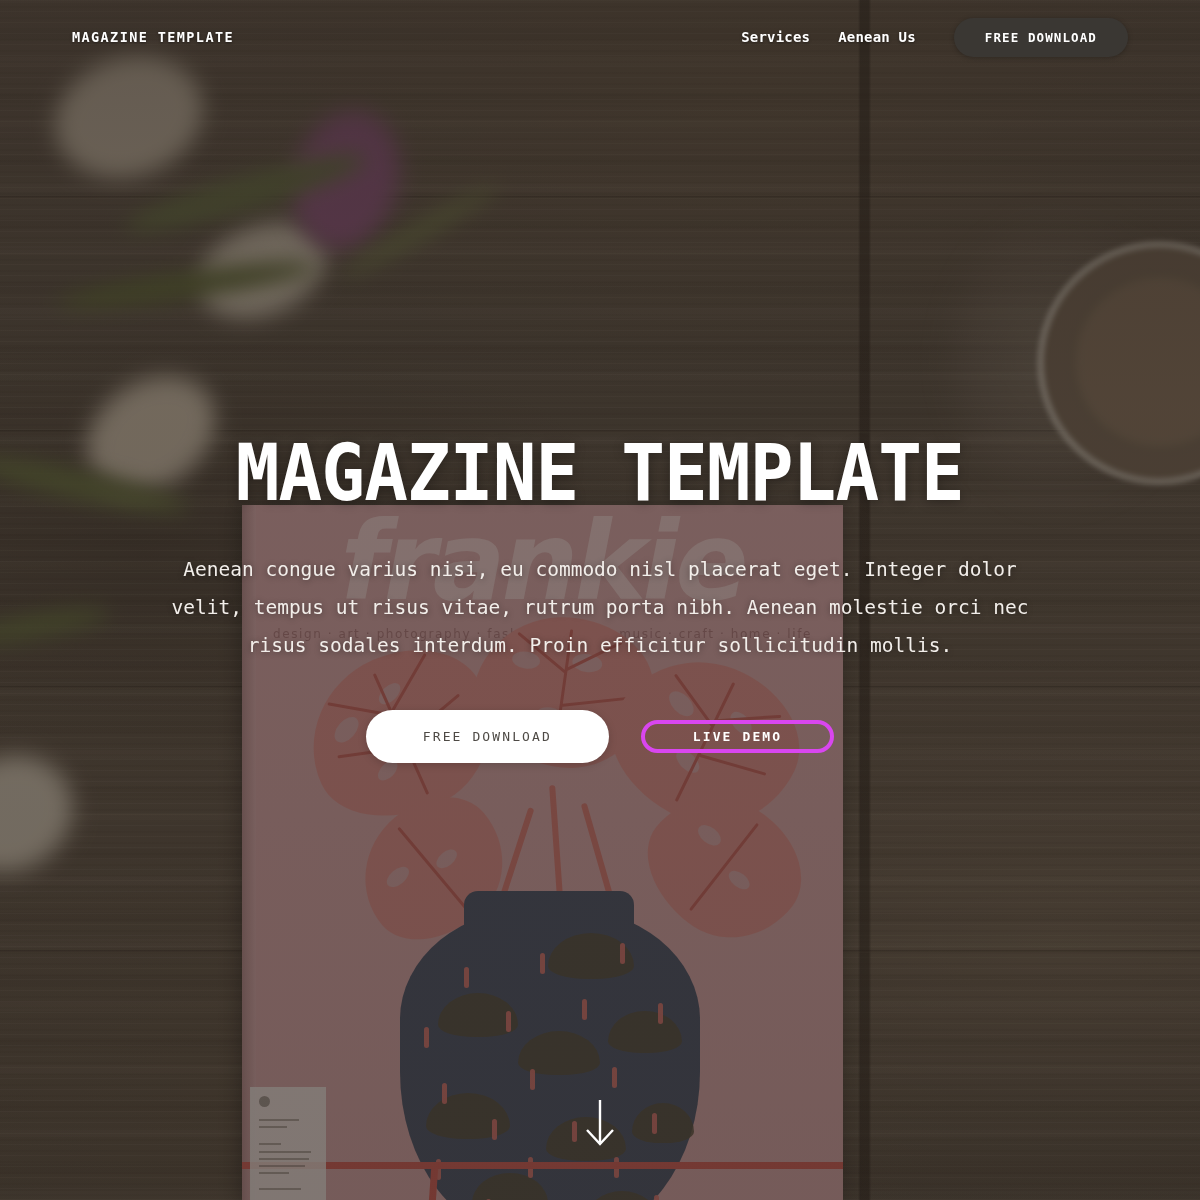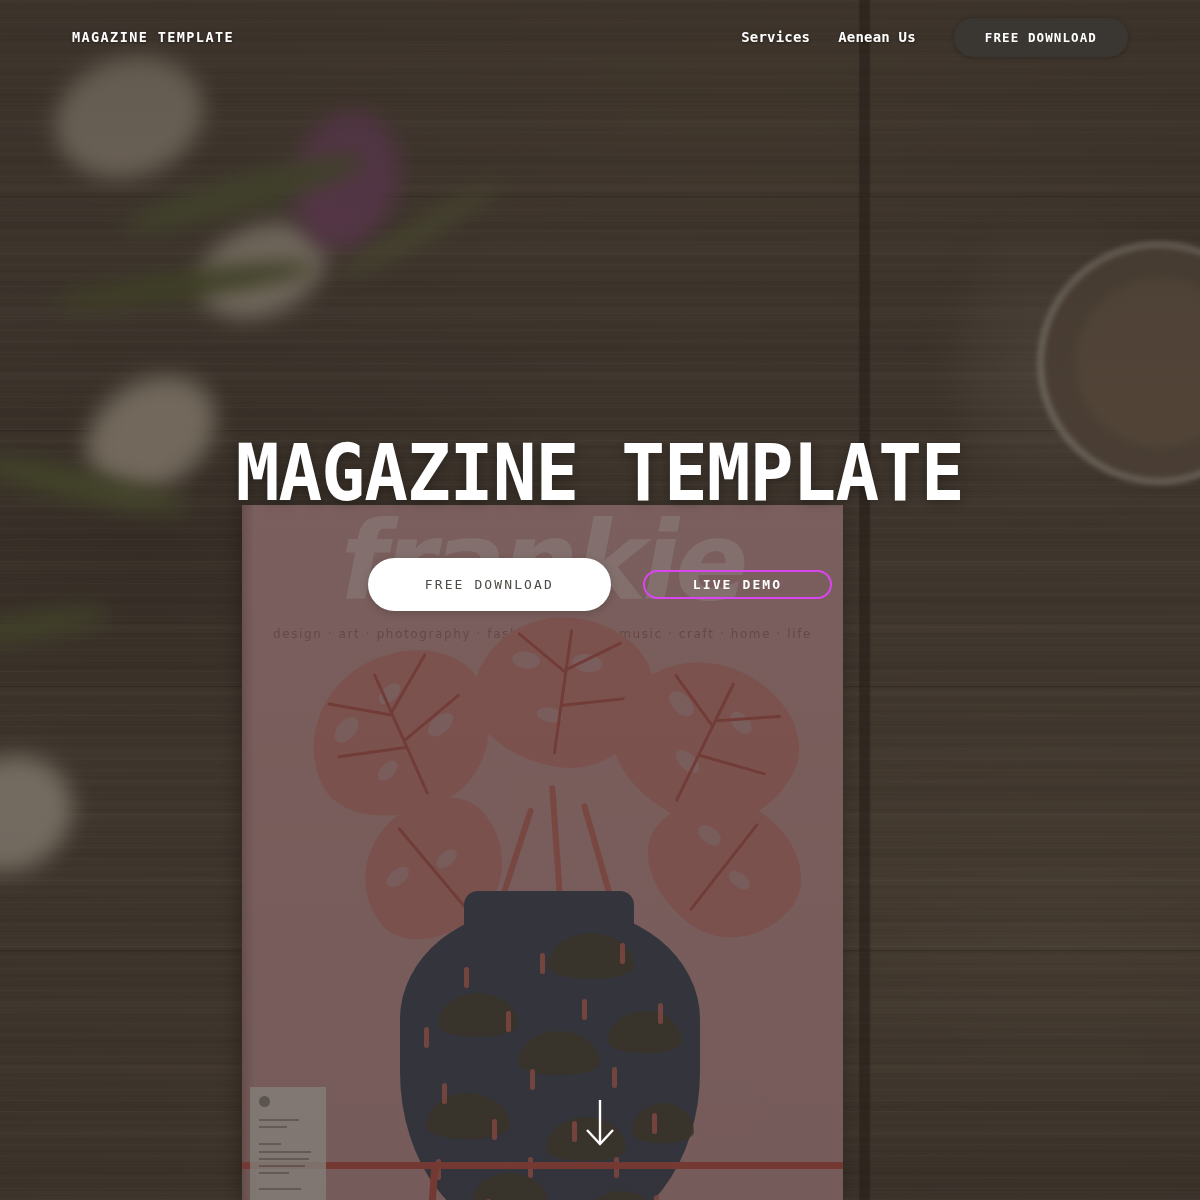--- a/index.html
+++ b/index.html
@@ -300,21 +300,21 @@
     font-family:"DejaVu Sans Mono", monospace;
     font-size:13px;
     letter-spacing:2.1px;
     cursor:pointer;
     white-space:nowrap;
     box-shadow:0 2px 9px rgba(0,0,0,.17);
   }
   .btn-ghost {
     background:transparent;
     color:#ffffff;
-    border:2px solid #d946ef;
+    border:4px solid #d946ef;
     border-radius:28px;
     padding:5px 48px;
     font-family:"DejaVu Sans Mono", monospace;
     font-weight:bold;
     font-size:13px;
     letter-spacing:2.1px;
     cursor:pointer;
     white-space:nowrap;
   }
 
@@ -464,20 +464,21 @@
     <div class="nav-right">
       <a class="nav-link" href="#">Services</a>
       <a class="nav-link" href="#">Aenean Us</a>
       <button class="nav-btn">FREE DOWNLOAD</button>
     </div>
   </div>
 
   <div class="hero-content">
     <h1 class="hero-title">MAGAZINE TEMPLATE</h1>
 
+    <p class="hero-text">Aenean congue varius nisi, eu commodo nisl placerat eget. Integer dolor velit, tempus ut risus vitae, rutrum porta nibh. Aenean molestie orci nec risus sodales interdum. Proin efficitur sollicitudin mollis.</p>
 
     <div class="hero-buttons">
       <button class="btn-primary">FREE DOWNLOAD</button>
       <button class="btn-ghost">LIVE DEMO</button>
     </div>
   </div>
 
   <div class="scroll-arrow">
     <svg width="34" height="52" viewBox="0 0 34 52">
       <line x1="17" y1="2" x2="17" y2="44" stroke="#ffffff" stroke-width="2.4"></line>

